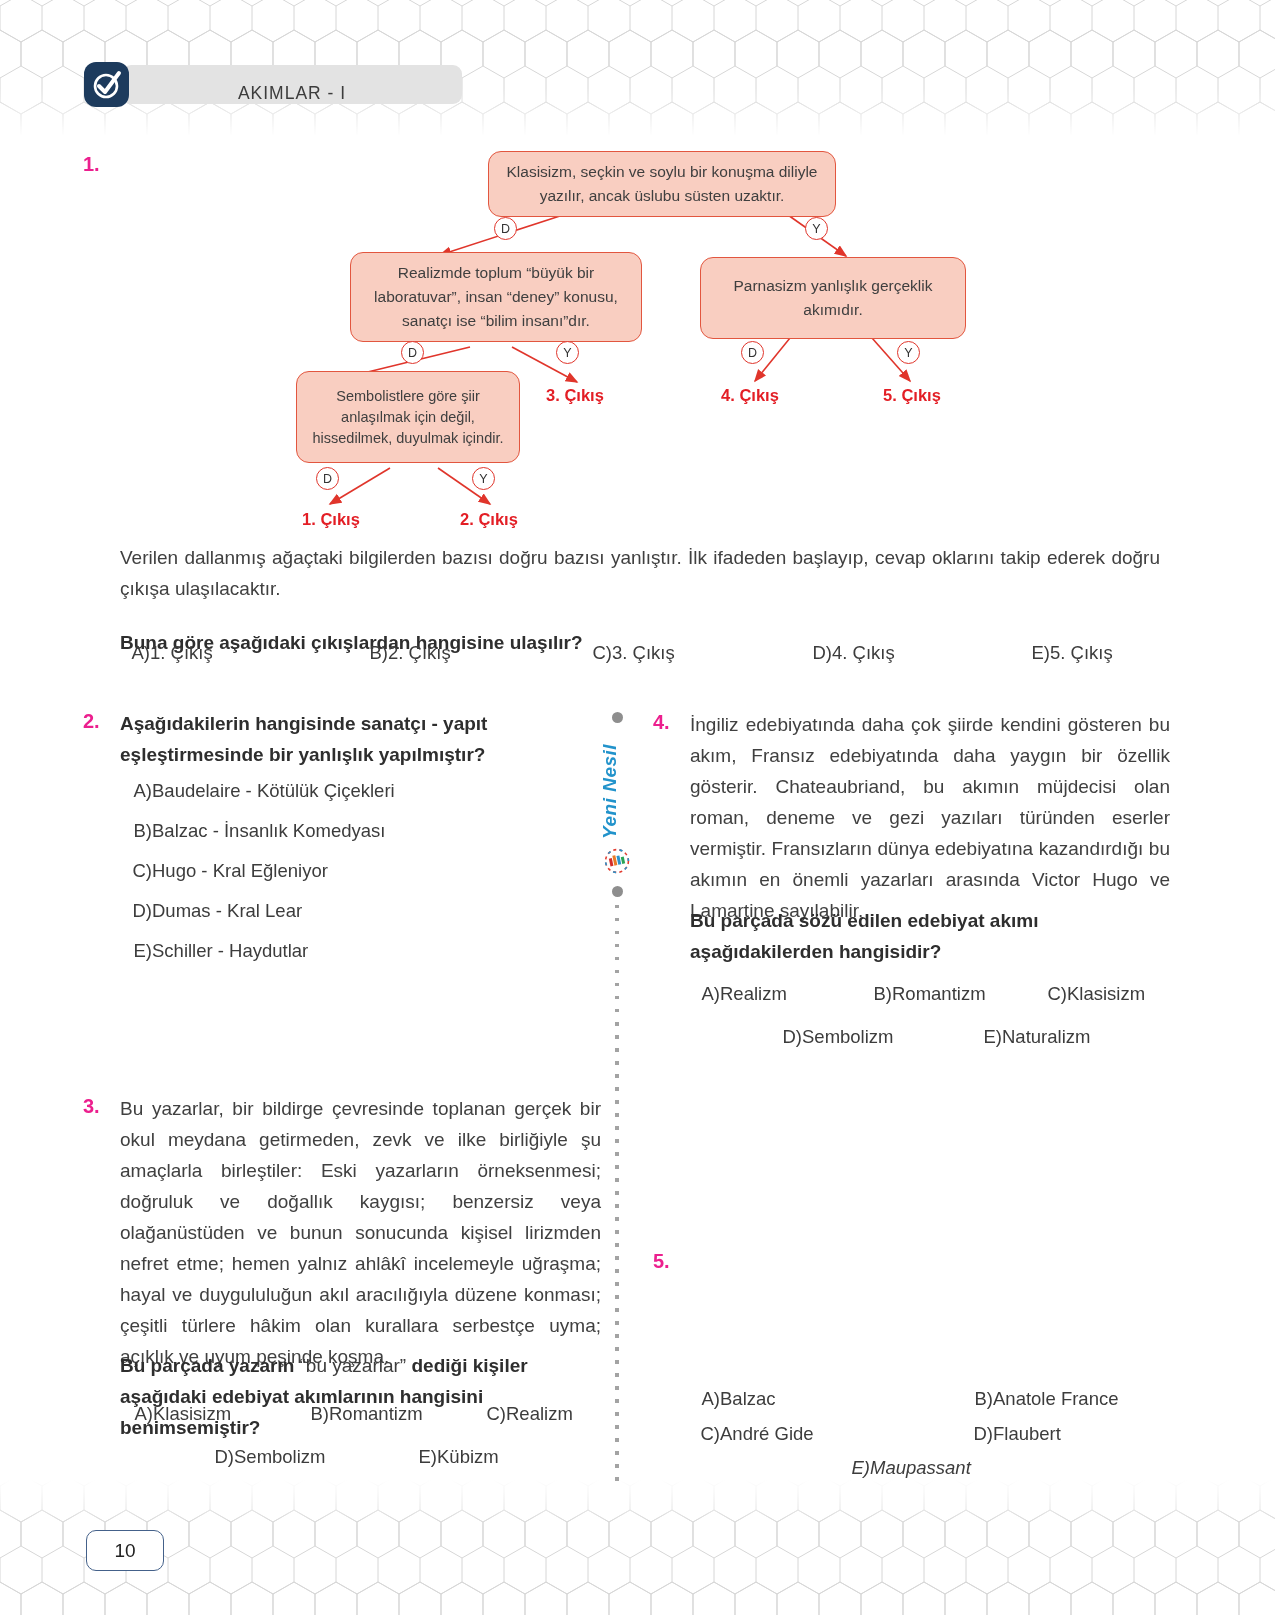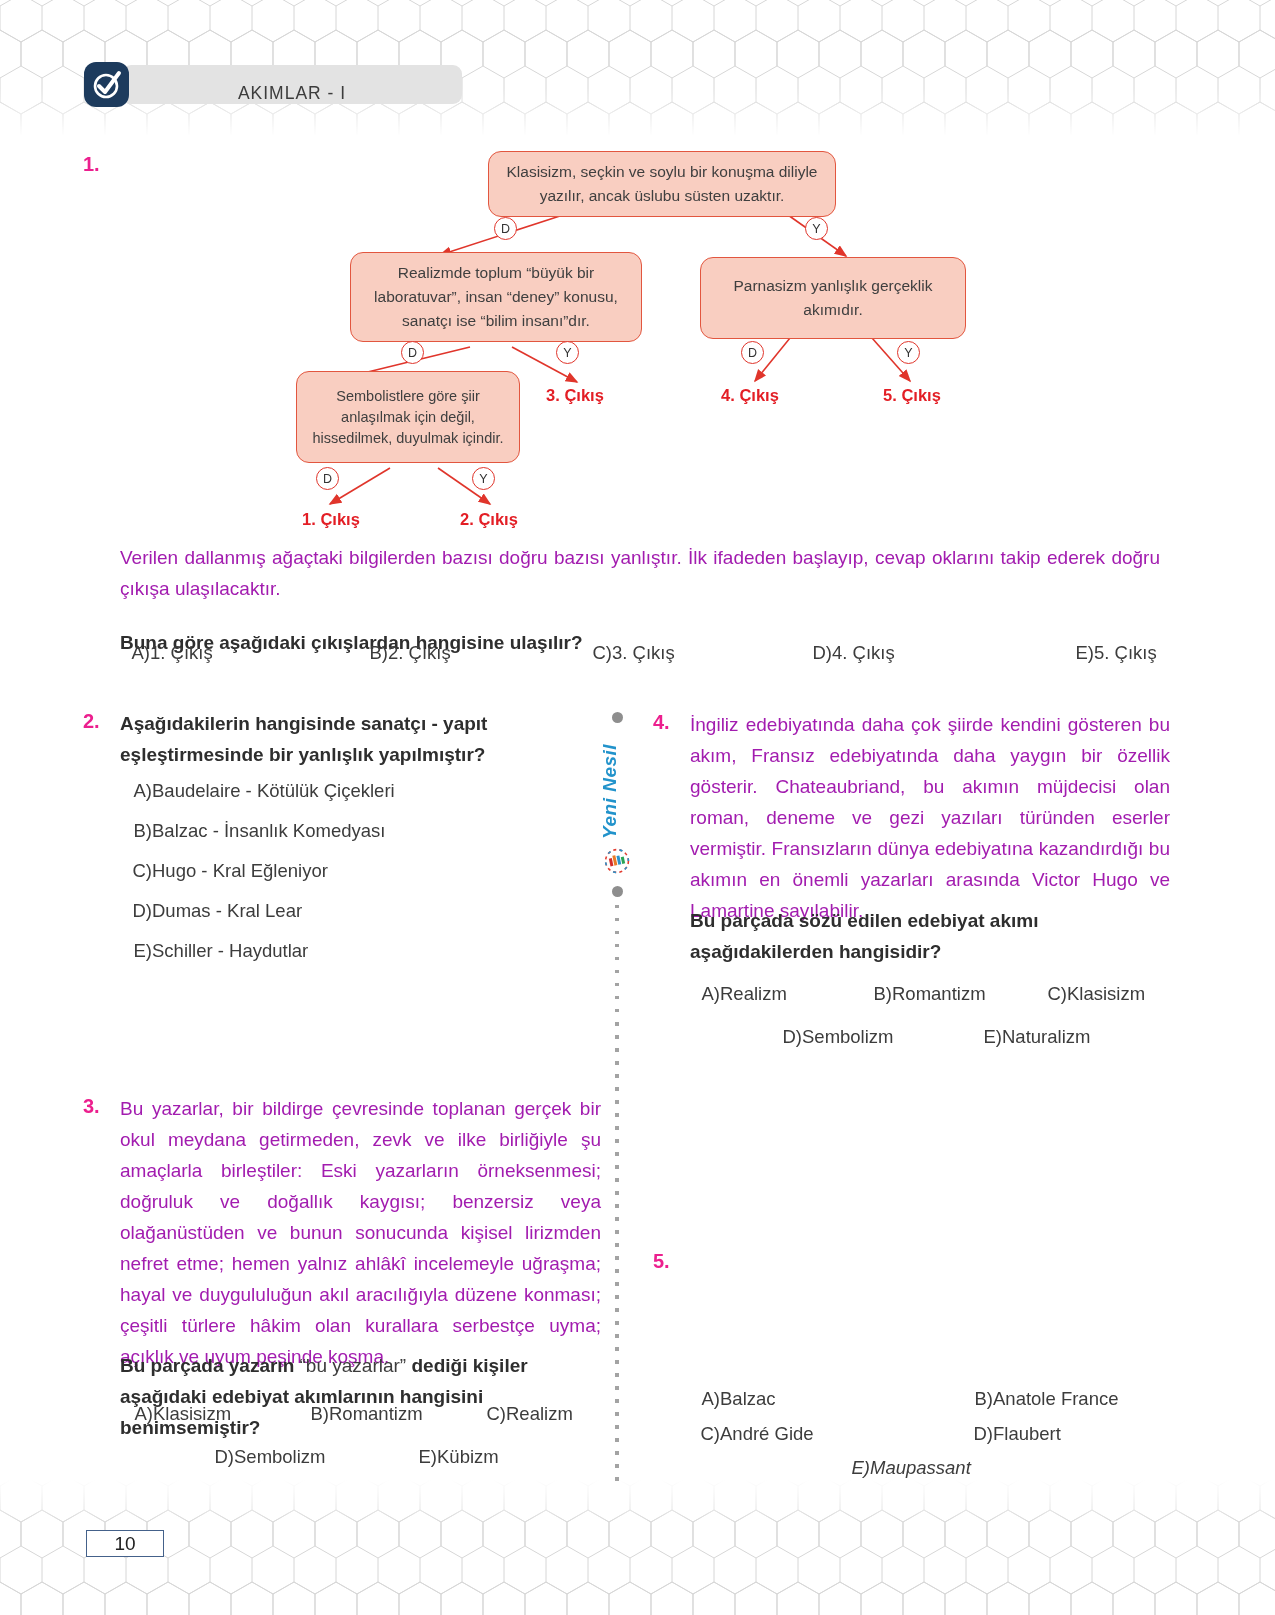--- a/index.html
+++ b/index.html
@@ -32,37 +32,37 @@
   .tbox { position:absolute; z-index:2; background:#f9cec1; border:1.6px solid #e2563f;
     border-radius:13px; display:flex; align-items:center; justify-content:center;
     text-align:center; font-size:15.5px; line-height:24px; color:#3f3f3f; padding:8px 14px; }
   .dycircle { position:absolute; z-index:3; width:23px; height:23px; border-radius:50%;
     background:#fff; border:1.4px solid #e0352b; display:flex; align-items:center;
     justify-content:center; font-size:12.5px; color:#333; }
   .exit { position:absolute; z-index:2; width:90px; text-align:center; color:#e31e25;
     font-weight:bold; font-size:16.5px; }
 
   
-  .para { font-size:19px; line-height:31px; color:#a21caf; text-align:justify; }
+  .para { font-size:19px; line-height:31px; color:#404040; text-align:justify; }
   .prompt { font-size:19px; line-height:31px; color:#2e2e2e; font-weight:bold; }
   .prompt .normal { font-weight:normal; color:#3c3c3c; }
   .opt { font-size:18.5px; color:#3c3c3c; white-space:nowrap;text-align:right; }
   .opt .lbl { display:inline-block; min-width:30px; }
 
   
   .big-dot { width:11px; height:11px; border-radius:50%; background:#8e8e8e; }
   .dotline { left:615px; top:905px; width:3.5px; height:583px;
     background:repeating-linear-gradient(180deg,#a3a3a3 0 3.5px, transparent 3.5px 13px); }
   .brand-text { left:599px; top:733px; height:116px; width:34px;
     writing-mode:vertical-rl; transform:rotate(180deg); text-align:center;
     color:#2293cb; font-weight:bold; font-style:italic; font-size:19px; letter-spacing:0.5px; }
 
   
-  .pagenum-box { left:86px; top:1530px; width:78px; height:27px; background:#fff;
-    border:1.5px solid #44618a; border-radius:0; display:flex; align-items:center;
+  .pagenum-box { left:86px; top:1530px; width:78px; height:41px; background:#fff;
+    border:1.5px solid #44618a; border-radius:10px; display:flex; align-items:center;
     justify-content:center; font-size:19px; color:#222; }
 </style>
 </head>
 <body>
 
 <div class="page">
 
   <svg class="band band-top" width="1275" height="135">
     <defs>
       <pattern id="hexA" width="42" height="72" patternUnits="userSpaceOnUse">
@@ -142,21 +142,21 @@
     <div class="exit" style="left:444px; top:370px;">2. Çıkış</div>
   </div>
 
   <div class="abs para" style="left:120px; top:542px; width:1040px;">Verilen dallanmış ağaçtaki bilgilerden bazısı doğru bazısı yanlıştır. İlk ifadeden başlayıp, cevap oklarını takip ederek doğru çıkışa ulaşılacaktır.</div>
   <div class="abs prompt" style="left:120px; top:614px; width:1040px;margin-top:13px;">Buna göre aşağıdaki çıkışlardan hangisine ulaşılır?</div>
   <div class="abs" style="left:120px; top:642px; width:1040px; height:30px;">
     <span class="abs opt" style="left:0;"><span class="lbl">A)</span><span>1. Çıkış</span></span>
     <span class="abs opt" style="left:238px;"><span class="lbl">B)</span><span>2. Çıkış</span></span>
     <span class="abs opt" style="left:462px;"><span class="lbl">C)</span><span>3. Çıkış</span></span>
     <span class="abs opt" style="left:682px;"><span class="lbl">D)</span><span>4. Çıkış</span></span>
-    <span class="abs opt" style="left:900px;margin-left:44px;"><span class="lbl">E)</span><span>5. Çıkış</span></span>
+    <span class="abs opt" style="left:900px;"><span class="lbl">E)</span><span>5. Çıkış</span></span>
   </div>
 
   <div class="abs big-dot" style="left:612px; top:712px;"></div>
   <div class="abs brand-text">Yeni Nesil</div>
   <svg class="abs" style="left:604px; top:848px;" width="26" height="26" viewBox="0 0 26 26">
     <circle cx="13" cy="13" r="11.4" fill="none" stroke="#e23b2f" stroke-width="1.6" stroke-dasharray="3 3.2"></circle>
     <circle cx="13" cy="13" r="11.4" fill="none" stroke="#2a93cc" stroke-width="1.6" stroke-dasharray="3 9.4" stroke-dashoffset="6"></circle>
     <g transform="rotate(-12 13 13)">
       <rect x="5.5" y="9" width="3" height="8" fill="#d42e2a"></rect>
       <rect x="9.5" y="7" width="3" height="10" fill="#e87b28"></rect>

